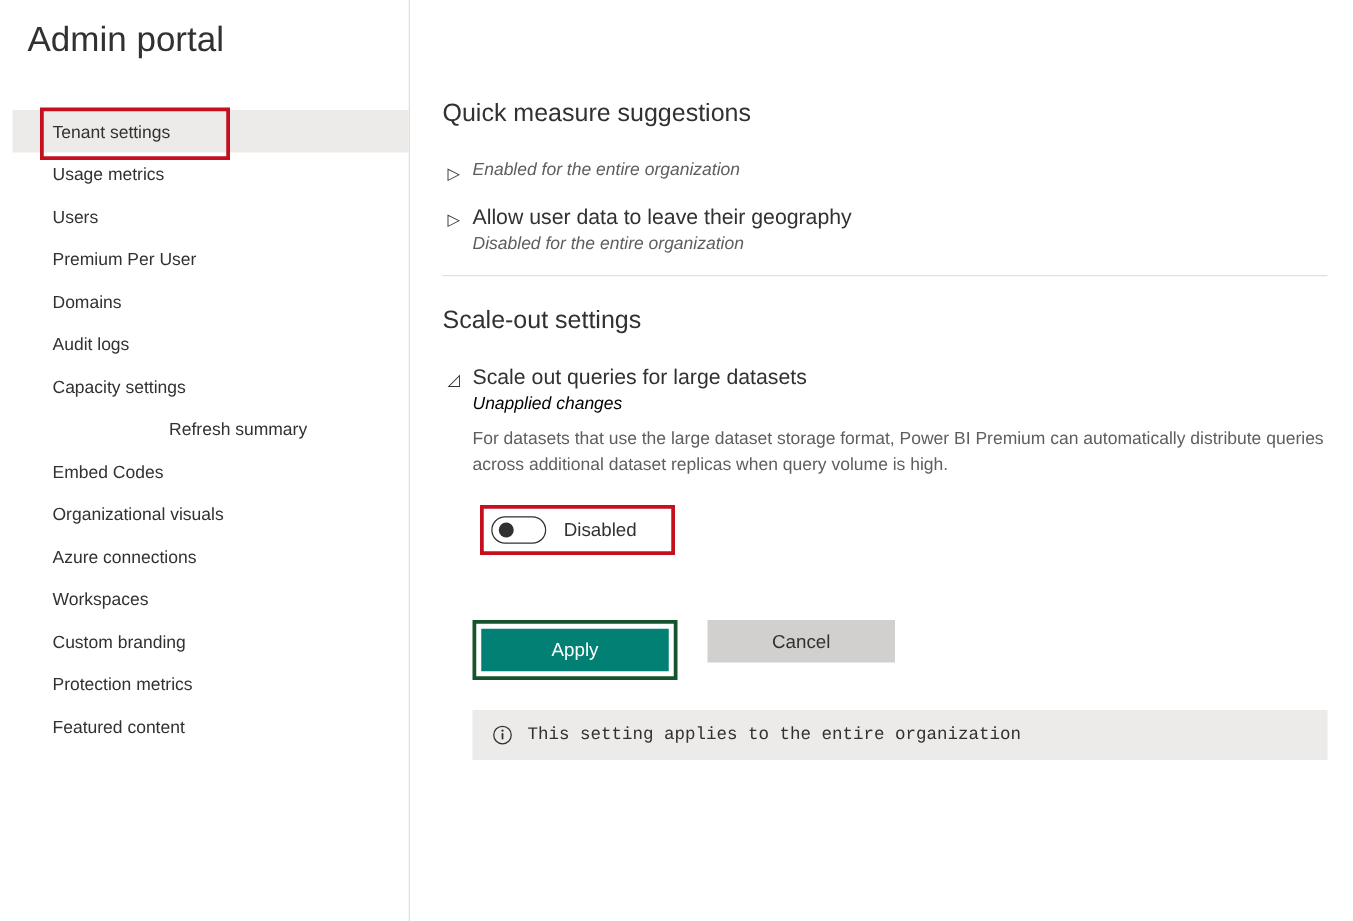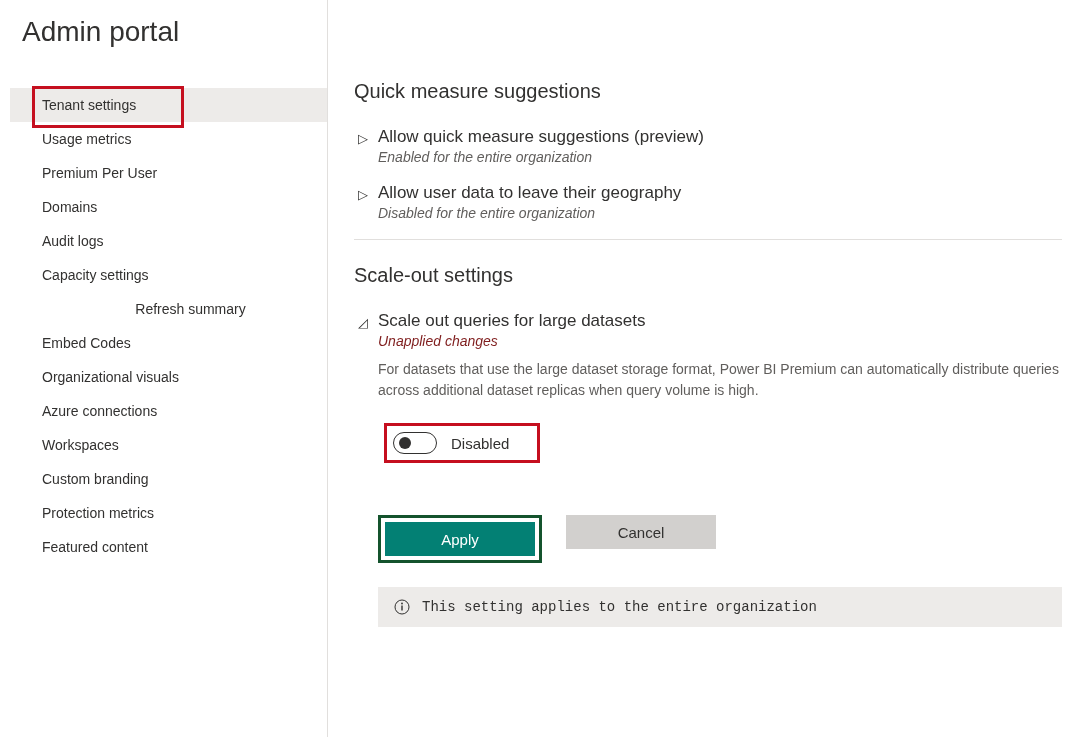--- a/index.html
+++ b/index.html
@@ -67,21 +67,21 @@
       font-size: 17px;
       color: #323130;
       margin-bottom: 2px;
     }
     .setting-status {
       font-size: 14px;
       font-style: italic;
       color: #605e5c;
     }
     .setting-status.warn {
-      color: #7f1d1d;
+      color: #000000;
       font-style: italic;
     }
     .setting-desc {
       margin-top: 10px;
       font-size: 14px;
       color: #605e5c;
       line-height: 1.5;
     }
     .divider {
       border: none;
@@ -163,20 +163,21 @@
     }
   </style>
 </head>
 <body>
 
 <aside class="sidebar">
   <h1 class="portal-title">Admin portal</h1>
   <ul class="nav-list">
     <li class="nav-item active tenant-highlight"><span>Tenant settings</span></li>
     <li class="nav-item">Usage metrics</li>
+    <li class="nav-item">Users</li>
     <li class="nav-item">Premium Per User</li>
     <li class="nav-item">Domains</li>
     <li class="nav-item">Audit logs</li>
     <li class="nav-item">Capacity settings</li>
     <li class="nav-item sub">Refresh summary</li>
     <li class="nav-item">Embed Codes</li>
     <li class="nav-item">Organizational visuals</li>
     <li class="nav-item">Azure connections</li>
     <li class="nav-item">Workspaces</li>
     <li class="nav-item">Custom branding</li>
@@ -185,21 +186,20 @@
   </ul>
 </aside>
 
 <main class="main">
 
   <h2 class="section-title">Quick measure suggestions</h2>
 
   <div class="setting-row">
     <span class="caret">▷</span>
     <div class="setting-body">
-      <div class="setting-label">Allow quick measure suggestions (preview)</div>
       <div class="setting-status">Enabled for the entire organization</div>
     </div>
   </div>
 
   <div class="setting-row">
     <span class="caret">▷</span>
     <div class="setting-body">
       <div class="setting-label">Allow user data to leave their geography</div>
       <div class="setting-status">Disabled for the entire organization</div>
     </div>

